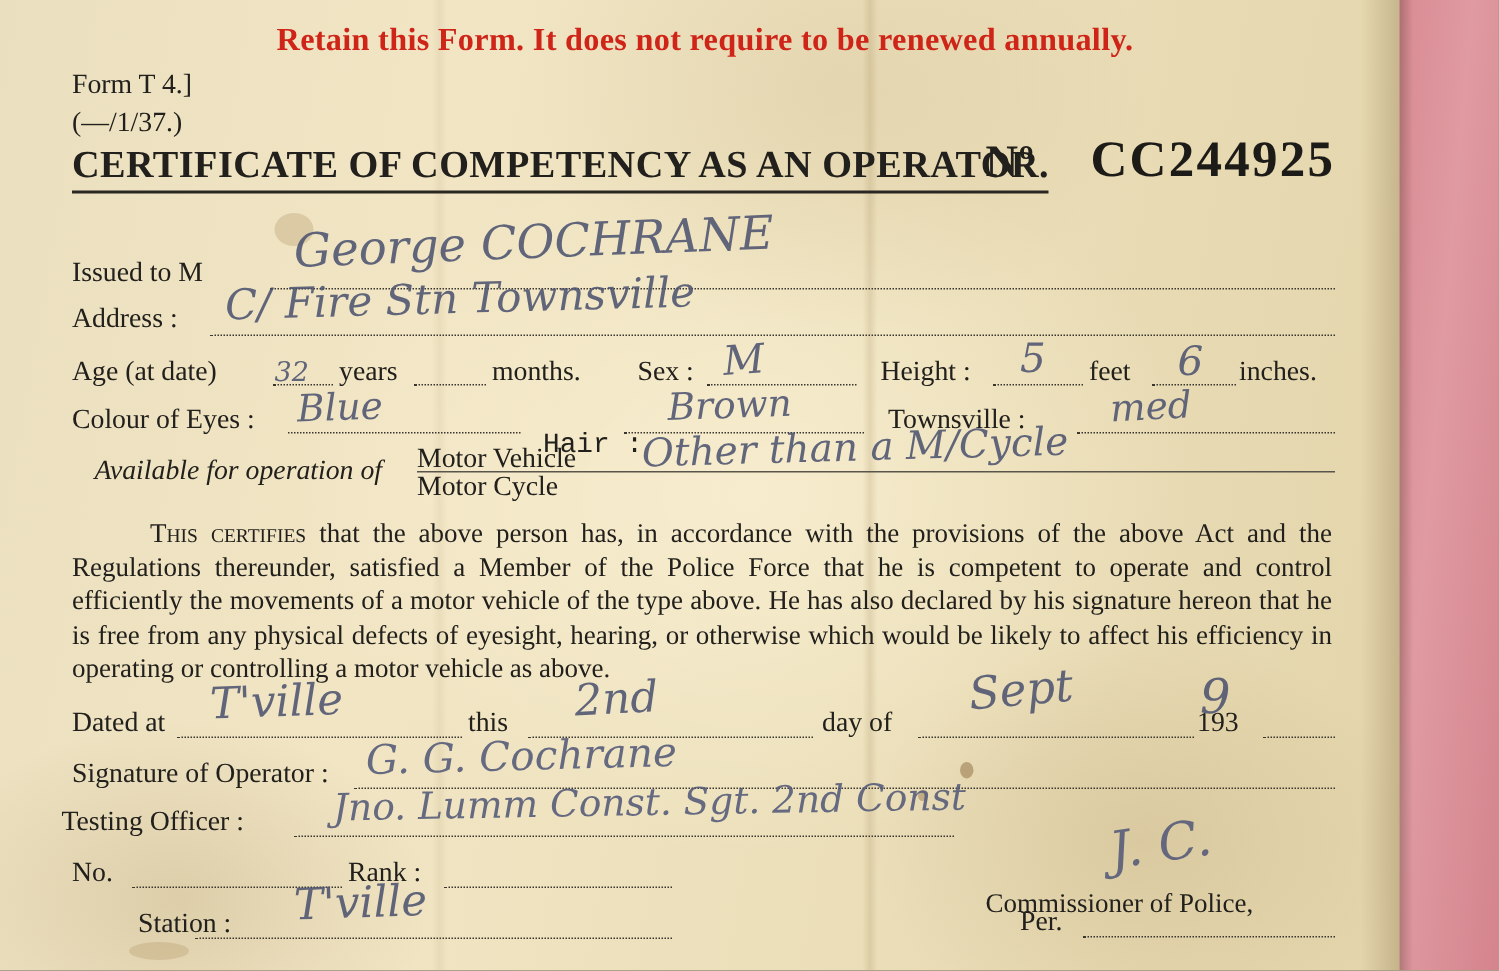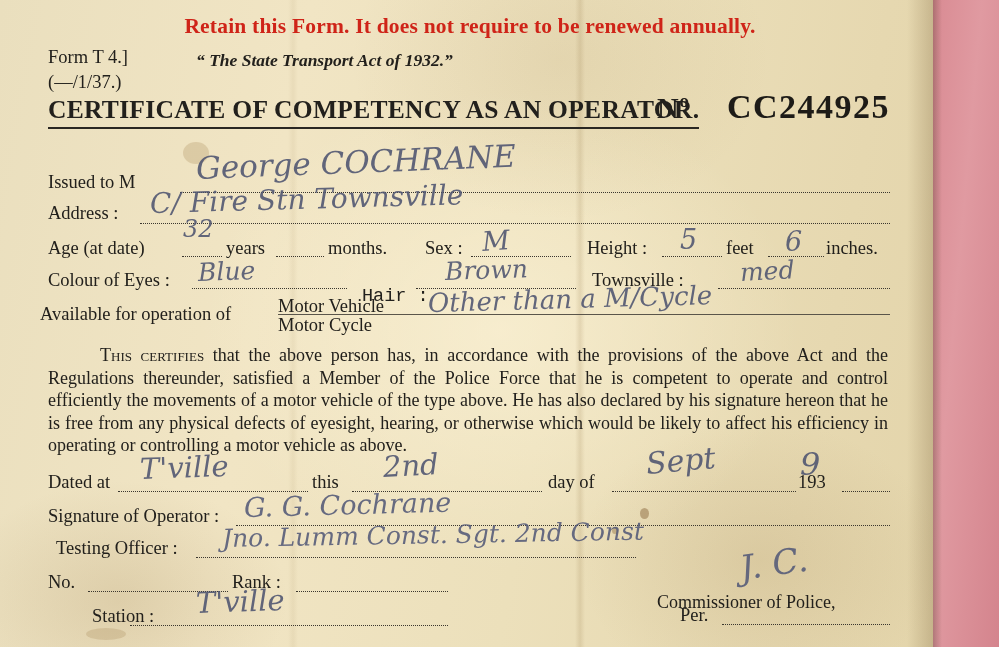--- a/index.html
+++ b/index.html
@@ -155,38 +155,37 @@
   <div class="stain" style="left:183px; top:142px; width:26px; height:22px; background:rgba(150,115,60,.22);"></div>
   <div class="stain" style="left:86px; top:628px; width:40px; height:12px; background:rgba(150,115,60,.20);"></div>
 
   <div id="papershadow"></div>
   <div id="pinkedge"></div>
 
   <div class="txt" id="retain">Retain this Form.   It does not require to be renewed annually.</div>
 
   <div class="txt" id="formno">Form T 4.]</div>
   <div class="txt" id="formdate">(—/1/37.)</div>
-  <div class="txt" id="actname">“ The State Transport Act of 1932.”</div>
 
   <div class="txt" id="certtitle">CERTIFICATE OF COMPETENCY AS AN OPERATOR.</div>
   <div class="txt" id="nolabel">Nº</div>
   <div class="txt" id="certnum">CC244925</div>
 
 
   <div class="txt lbl" style="top:172px; left:48px;">Issued to M</div>
   <div class="dotline" style="left:180px; top:192px; width:710px;"></div>
   <div class="hw" style="left:196px; top:150px; font-size:31px; transform:rotate(-2.2deg);">George       COCHRANE</div>
 
   <div class="txt lbl" style="top:203px; left:48px;">Address :</div>
   <div class="dotline" style="left:140px; top:223px; width:750px;"></div>
   <div class="hw" style="left:150px; top:187px; font-size:28px; transform:rotate(-1.6deg);">C/ Fire Stn  Townsville</div>
 
   <div class="txt lbl" style="top:238px; left:48px;">Age (at date)</div>
   <div class="dotline" style="left:182px; top:256px; width:40px;"></div>
-  <div class="hw" style="left:183px; top:215px; font-size:24px;">32</div>
+  <div class="hw" style="left:183px; top:238px; font-size:18px;">32</div>
   <div class="txt lbl" style="top:238px; left:226px;">years</div>
   <div class="dotline" style="left:276px; top:256px; width:48px;"></div>
   <div class="txt lbl" style="top:238px; left:328px;">months.</div>
 
   <div class="txt lbl" style="top:238px; left:425px;">Sex :</div>
   <div class="dotline" style="left:471px; top:256px; width:100px;"></div>
   <div class="hw" style="left:482px; top:226px; font-size:27px; transform:rotate(-4deg);">M</div>
 
   <div class="txt lbl" style="top:238px; left:587px;">Height :</div>
   <div class="dotline" style="left:662px; top:256px; width:60px;"></div>
@@ -201,21 +200,21 @@
   <div class="hw" style="left:198px; top:258px; font-size:25px; transform:rotate(-2deg);">Blue</div>
 
   <div class="txt lbl" style="top:286px; left:362px;font-family:Liberation Mono, monospace;">Hair :</div>
   <div class="dotline" style="left:416px; top:288px; width:160px;"></div>
   <div class="hw" style="left:445px; top:257px; font-size:25px; transform:rotate(-2deg);">Brown</div>
 
   <div class="txt lbl" style="top:270px; left:592px;">Townsville :</div>
   <div class="dotline" style="left:718px; top:288px; width:172px;"></div>
   <div class="hw" style="left:740px; top:258px; font-size:25px; transform:rotate(-3deg);">med</div>
 
-  <div class="txt lbl" style="top:304px; left:40px;">Available for operation of</div>
+  <div class="txt lbl" style="top:304px; left:63px;font-style:italic;">Available for operation of</div>
   <div class="txt lbl" style="top:296px; left:278px;">Motor Vehicle</div>
   <div class="txt lbl" style="top:315px; left:278px;">Motor Cycle</div>
   <div class="solidline" style="left:278px; top:314px; width:612px; border-bottom:1.2px solid #5a554a;"></div>
   <div class="hw" style="left:428px; top:288px; font-size:26px; transform:rotate(-1.6deg);">Other than a M/Cycle</div>
 
   <div id="bodypara"><span style="padding-left:52px"></span><span style="font-variant:small-caps;">This certifies</span> that the above person has, in accordance with the provisions of the above Act and the Regulations thereunder, satisfied a Member of the Police Force that he is competent to operate and control efficiently the movements of a motor vehicle of the type above.   He has also declared by his signature hereon that he is free from any physical defects of eyesight, hearing, or otherwise which would be likely to affect his efficiency in operating or controlling a motor vehicle as above.</div>
 
   <div class="txt lbl" style="top:472px; left:48px;">Dated at</div>
   <div class="dotline" style="left:118px; top:491px; width:190px;"></div>
   <div class="hw" style="left:140px; top:452px; font-size:29px; transform:rotate(-2deg);">T'ville</div>
@@ -229,21 +228,21 @@
   <div class="hw" style="left:646px; top:446px; font-size:30px; transform:rotate(-5deg);">Sept</div>
 
   <div class="txt lbl" style="top:472px; left:798px;">193</div>
   <div class="dotline" style="left:842px; top:491px; width:48px;"></div>
   <div class="hw" style="left:800px; top:445px; font-size:32px;">9</div>
 
   <div class="txt lbl" style="top:506px; left:48px;text-align:right;">Signature of Operator :</div>
   <div class="dotline" style="left:236px; top:525px; width:654px;"></div>
   <div class="hw hw2" style="left:244px; top:492px; font-size:27px; transform:rotate(-1.5deg);">G. G. Cochrane</div>
 
-  <div class="txt lbl" style="top:538px; left:56px;">Testing Officer :</div>
+  <div class="txt lbl" style="top:538px; left:41px;">Testing Officer :</div>
   <div class="dotline" style="left:196px; top:557px; width:440px;"></div>
   <div class="hw hw2" style="left:222px; top:524px; font-size:25px; transform:rotate(-1deg);">Jno. Lumm  Const.  Sgt. 2nd Const</div>
 
   <div class="txt lbl" style="top:572px; left:48px;">No.</div>
   <div class="dotline" style="left:88px; top:591px; width:140px;"></div>
   <div class="txt lbl" style="top:572px; left:232px;">Rank :</div>
   <div class="dotline" style="left:296px; top:591px; width:152px;"></div>
   <div class="hw hw2" style="left:300px; top:560px; font-size:24px; transform:rotate(-2deg);"></div>
 
   <div class="txt lbl" style="top:606px; left:48px;margin-left:44px;">Station :</div>

